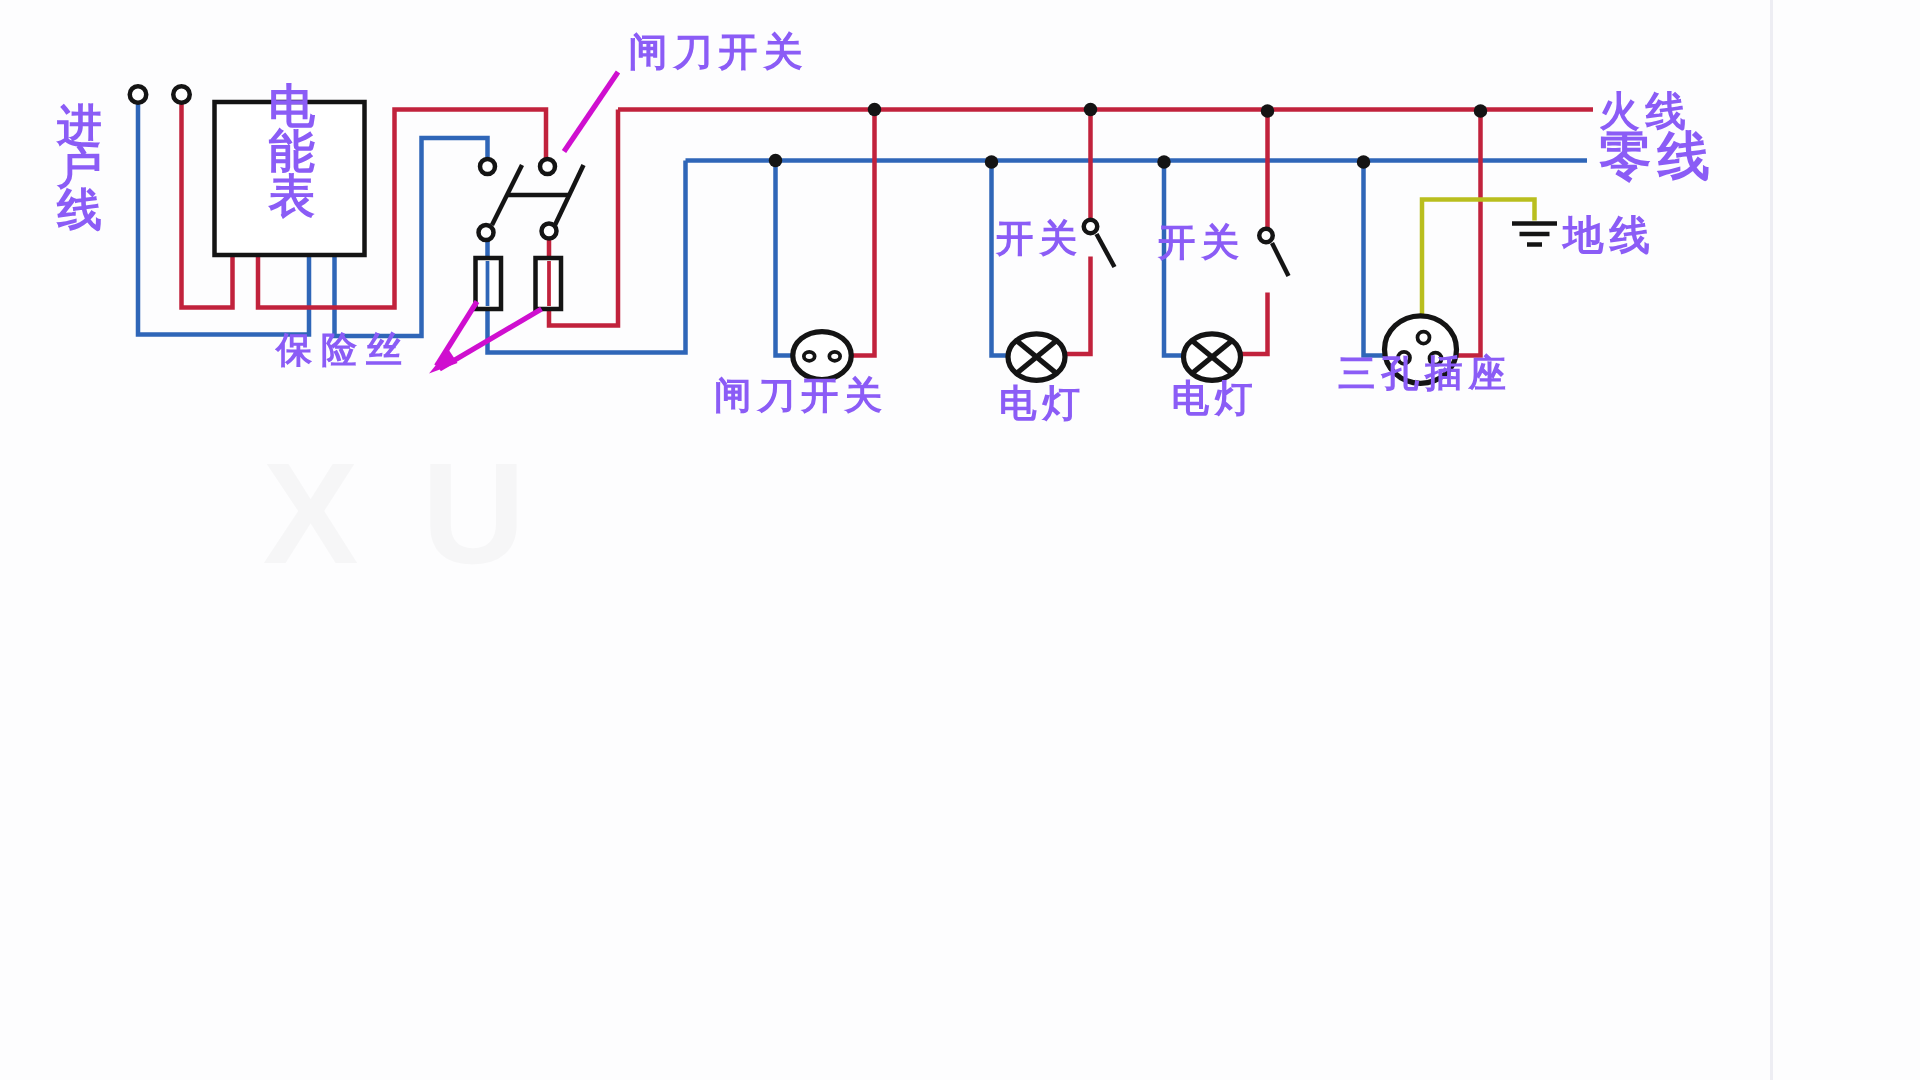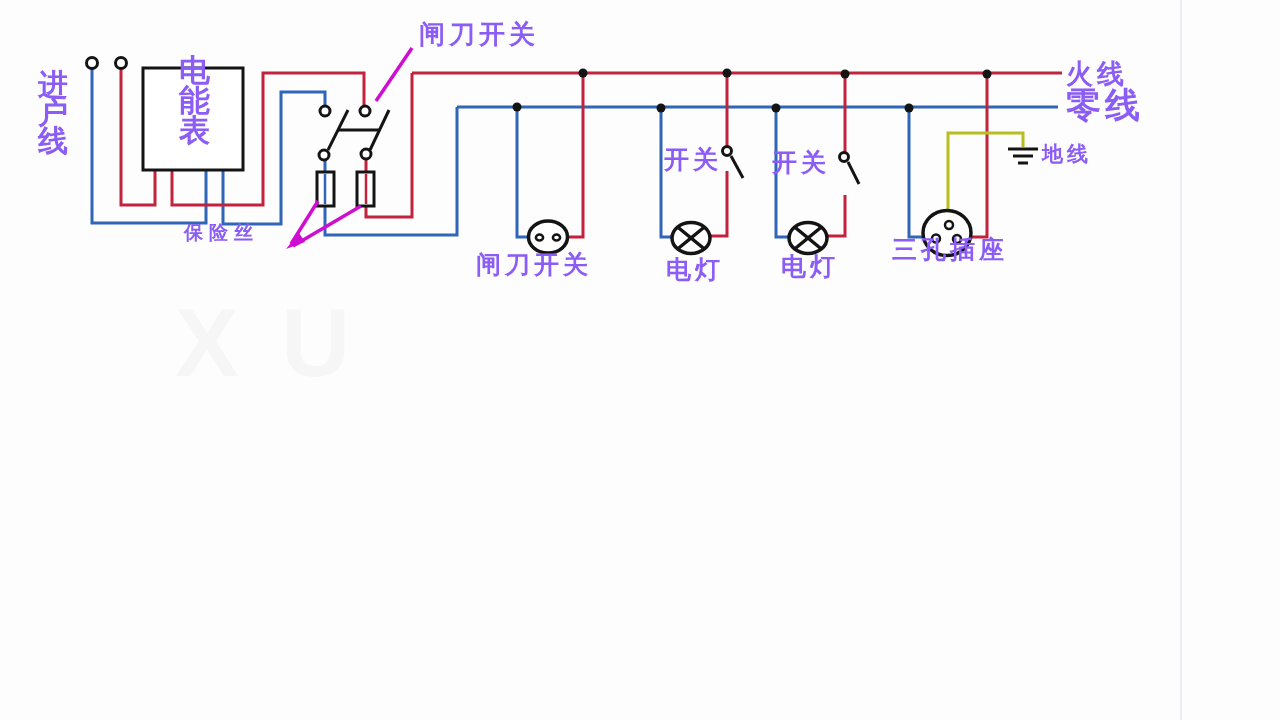--- a/index.html
+++ b/index.html
@@ -151,31 +151,31 @@
       <polygon points="286,249 299,233 305,242" fill="var(--c-anno)" stroke="none"></polygon>
     </g>
   </svg>
 
   <div class="lbl vert" style="left:30px;top:71px;width:38px;font-size:30px;line-height:28px;">进户线</div>
 
   <div class="lbl vert" style="left:176px;top:56px;width:34px;font-size:31px;line-height:30px;">电能表</div>
 
   <div class="lbl" style="left:419px;top:21px;font-size:26px;">闸刀开关</div>
 
-  <div class="lbl" style="left:184px;top:223px;font-size:19px;letter-spacing:6px;">保险丝</div>
+  <div class="lbl" style="left:184px;top:223px;font-size:24px;letter-spacing:6px;font-family:Liberation Mono, monospace;">保险丝</div>
 
   <div class="lbl" style="left:664px;top:146px;font-size:25px;">开关</div>
 
   <div class="lbl" style="left:772px;top:149px;font-size:25px;">开关</div>
 
   <div class="lbl" style="left:1066px;top:60px;font-size:27px;">火线</div>
 
   <div class="lbl" style="left:1066px;top:87px;font-size:35px;">零线</div>
 
-  <div class="lbl" style="left:1042px;top:143px;font-size:21px;text-align:right;">地线</div>
+  <div class="lbl" style="left:1042px;top:143px;font-size:27px;text-align:right;">地线</div>
 
   <div class="lbl" style="left:476px;top:251px;font-size:25px;">闸刀开关</div>
 
   <div class="lbl" style="left:666px;top:256px;font-size:25px;">电灯</div>
 
   <div class="lbl" style="left:781px;top:253px;font-size:25px;">电灯</div>
 
   <div class="lbl" style="left:892px;top:236px;font-size:25px;">三孔插座</div>
 
   <div class="watermark" style="left:175px;top:288px;">XU</div>

